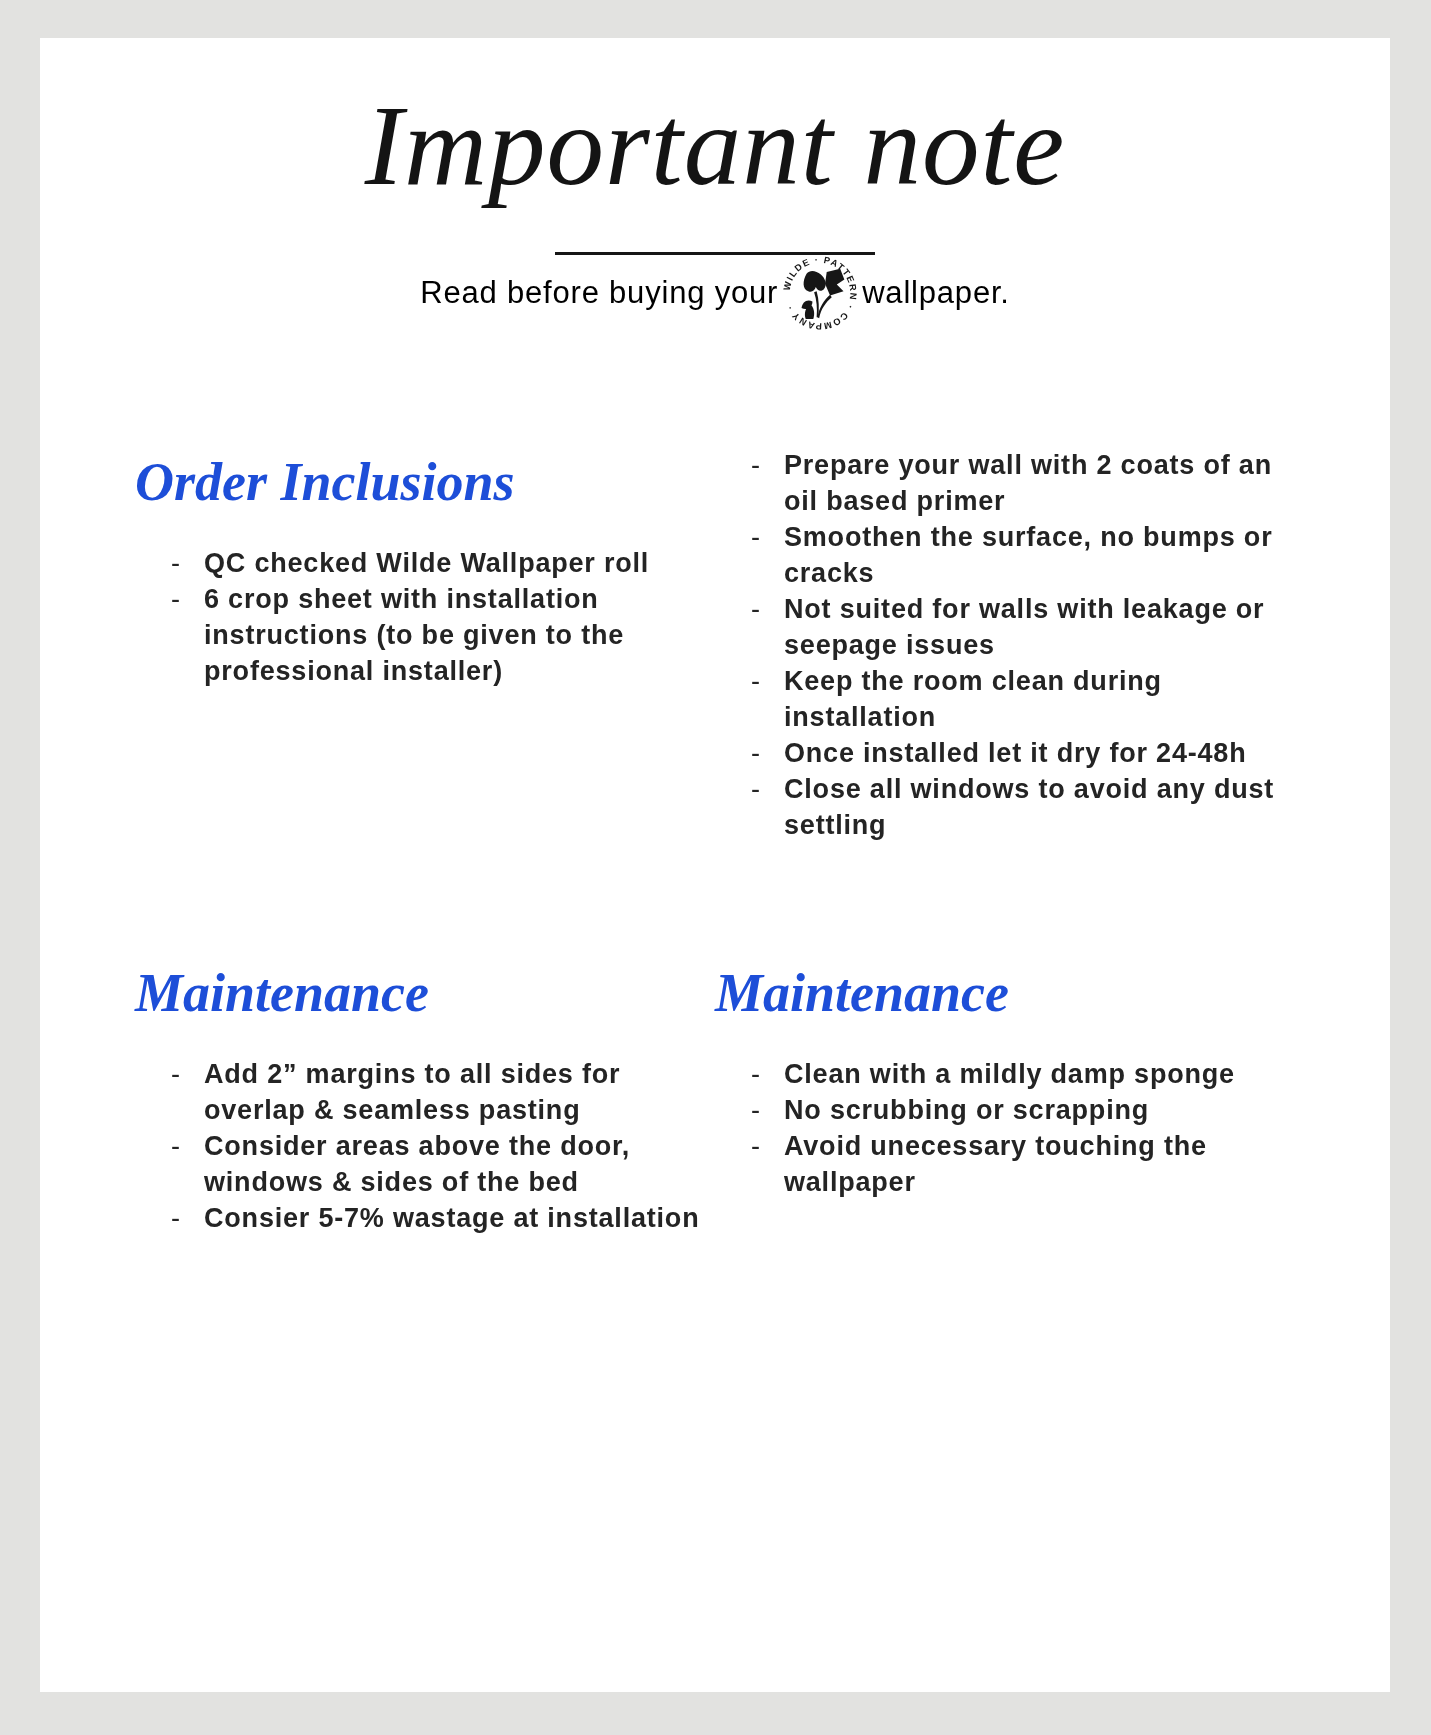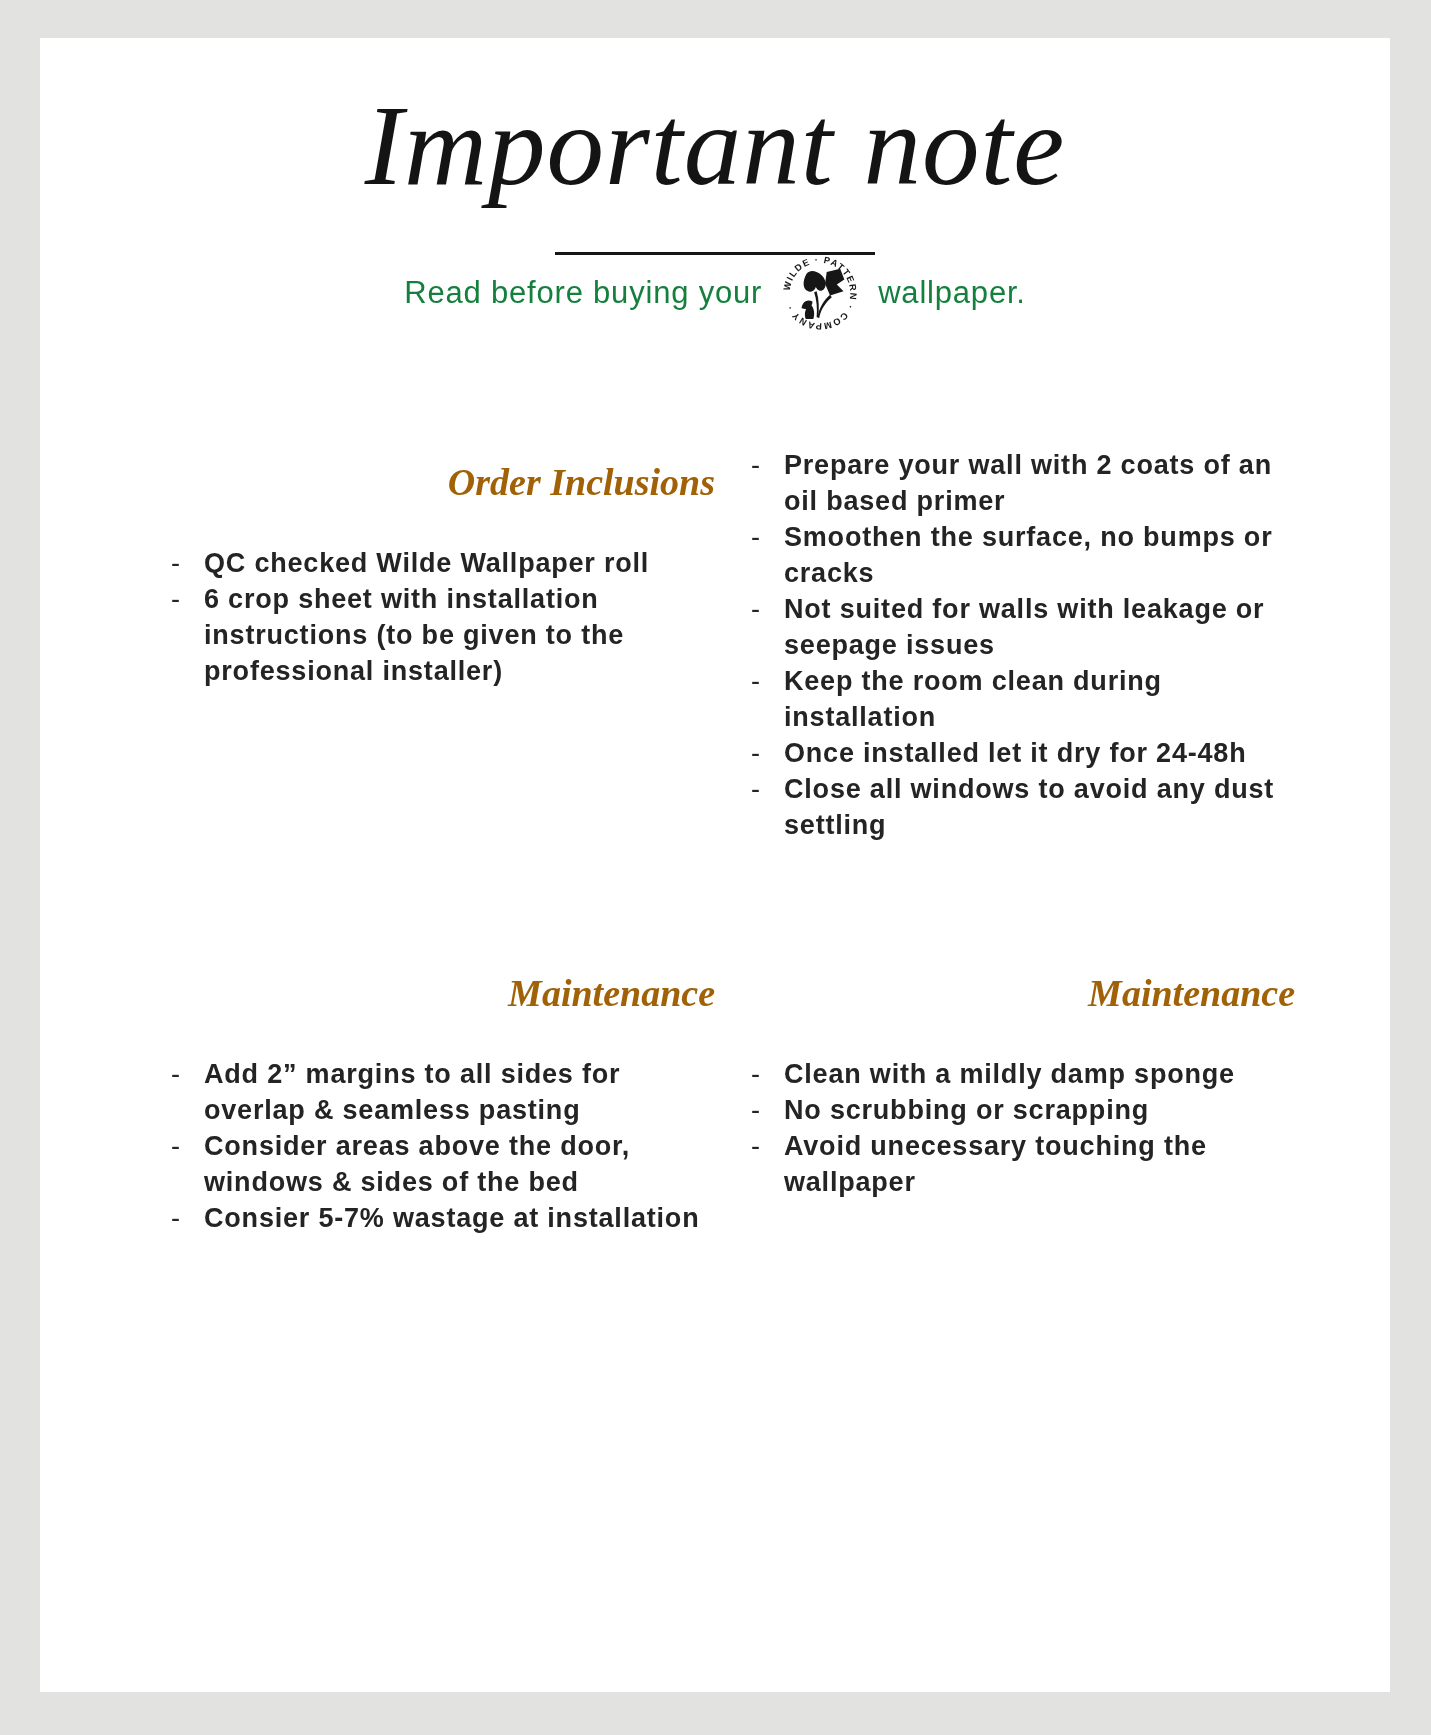--- a/index.html
+++ b/index.html
@@ -4,26 +4,26 @@
 <style>
   html,body{margin:0;padding:0;}
   body{background:#e2e2e0;font-family:"Liberation Sans",sans-serif;}
   .page{position:relative;width:1431px;height:1735px;background:#e2e2e0;overflow:hidden;}
   .card{position:absolute;left:40px;top:38px;width:1350px;height:1654px;background:#ffffff;
         box-sizing:border-box;padding-top:42px;color:#1d1d1d;}
   .title{margin:0;text-align:center;font-family:"Liberation Serif",serif;font-style:italic;
          font-weight:400;font-size:115px;line-height:1.15;letter-spacing:1px;color:#141414;}
   .divider{width:320px;height:0;border-top:3px solid #161616;margin:40px auto 0;}
   .subtitle{margin-top:-4px;height:84px;display:flex;align-items:center;justify-content:center;
-            gap:16px;font-size:31px;letter-spacing:0.8px;color:#15803d;}
+            font-size:31px;letter-spacing:0.8px;color:#000000;}
   .logo{width:84px;height:84px;flex:0 0 auto;display:inline-block;}
   .logo svg{width:84px;height:84px;display:block;}
   .grid{width:1160px;margin:112px auto 0;display:grid;grid-template-columns:580px 580px;row-gap:115px;}
-  .sec h2{margin:0 0 28px 0;text-align:right;font-family:"Liberation Serif",serif;
-          font-style:italic;font-weight:700;font-size:38px;line-height:70px;color:#a16207;}
+  .sec h2{margin:0 0 28px 0;text-align:left;font-family:"Liberation Serif",serif;
+          font-style:italic;font-weight:700;font-size:54px;line-height:70px;color:#1d4ed8;}
   .sec ul{list-style:none;margin:0;padding:0 0 0 36px;font-size:27px;line-height:36px;
           letter-spacing:0.8px;color:#242424;}
   .sec li{display:flex;align-items:flex-start;}
   .dash{flex:0 0 33px;}
   .txt{flex:1 1 auto;max-width:511px;font-weight:bold;}
 </style>
 </head>
 <body>
 
 <div class="page">

